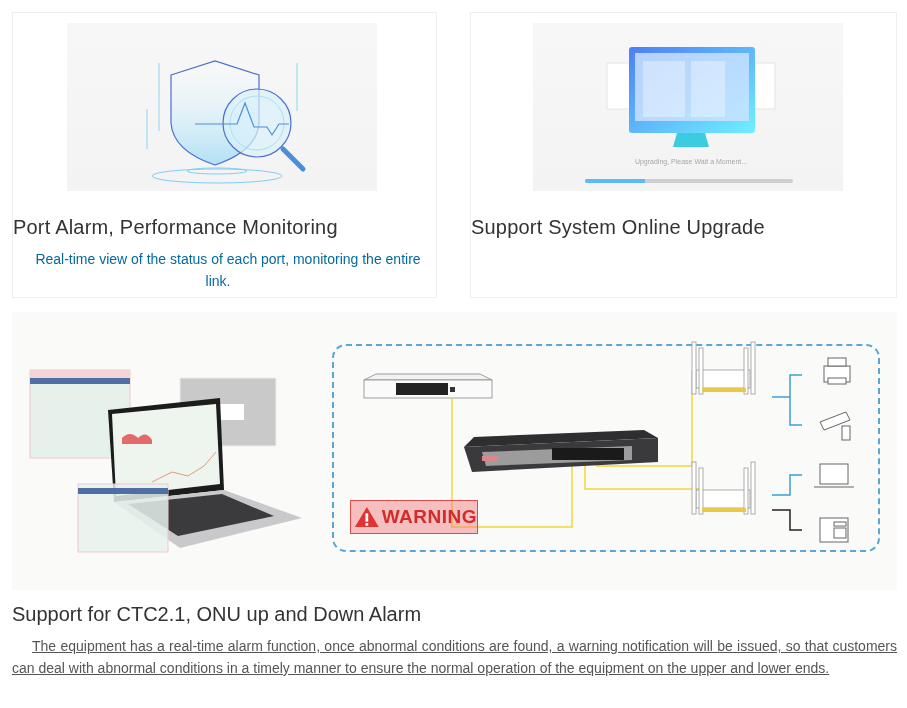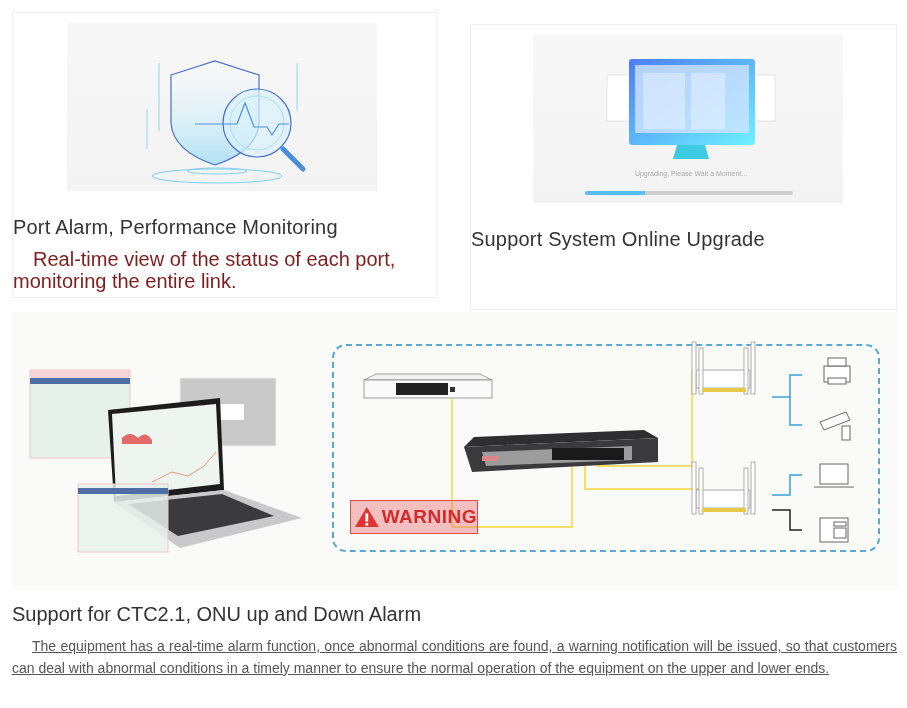--- a/index.html
+++ b/index.html
@@ -2,29 +2,29 @@
 <html><head>
 <meta charset="utf-8">
 <style>
   html, body { margin: 0; padding: 0; background: #ffffff; }
   body { width: 907px; height: 708px; position: relative; overflow: hidden;
          font-family: "Liberation Sans", sans-serif; color: #333; }
 
   .card { position: absolute; top: 12px; width: 425px; height: 286px;
           border: 1px solid #f0efec; box-sizing: border-box; background: #fff; }
   .card.left { left: 12px; }
-  .card.right { left: 470px; width: 427px; margin-top: 12px; }
+  .card.right { left: 470px; width: 427px; }
   .card .img { position: absolute; top: 10px; width: 310px; height: 168px;
                background: linear-gradient(180deg,#f7f7f7,#f3f3f4); }
   .card.left .img { left: 54px; }
   .card.right .img { left: 62px; }
   .card .title { position: absolute; left: 0; top: 203px; font-size: 20px;
                  color: #333; letter-spacing: 0.2px; white-space: nowrap; }
-  .card .desc { position: absolute; left: 0; top: 235px; width: 410px; font-size: 20px;
-                line-height: 22px; color: #7f1d1d; text-indent: 20px; }
+  .card .desc { position: absolute; left: 0; top: 235px; width: 410px; font-size: 14px;
+                line-height: 22px; color: #0369a1; text-indent: 20px; text-align: center; }
 
   .banner { position: absolute; left: 12px; top: 312px; width: 885px; height: 278px;
             background: #fafaf9; }
 
   .laptop-area { position: absolute; left: 0; top: 0; width: 310px; height: 278px; }
 
   .diagram { position: absolute; left: 320px; top: 32px; width: 548px; height: 208px;
              border: 2px dashed #5ba7d1; border-radius: 14px; box-sizing: border-box; }
 
   .warning { position: absolute; left: 338px; top: 188px; width: 128px; height: 34px;

